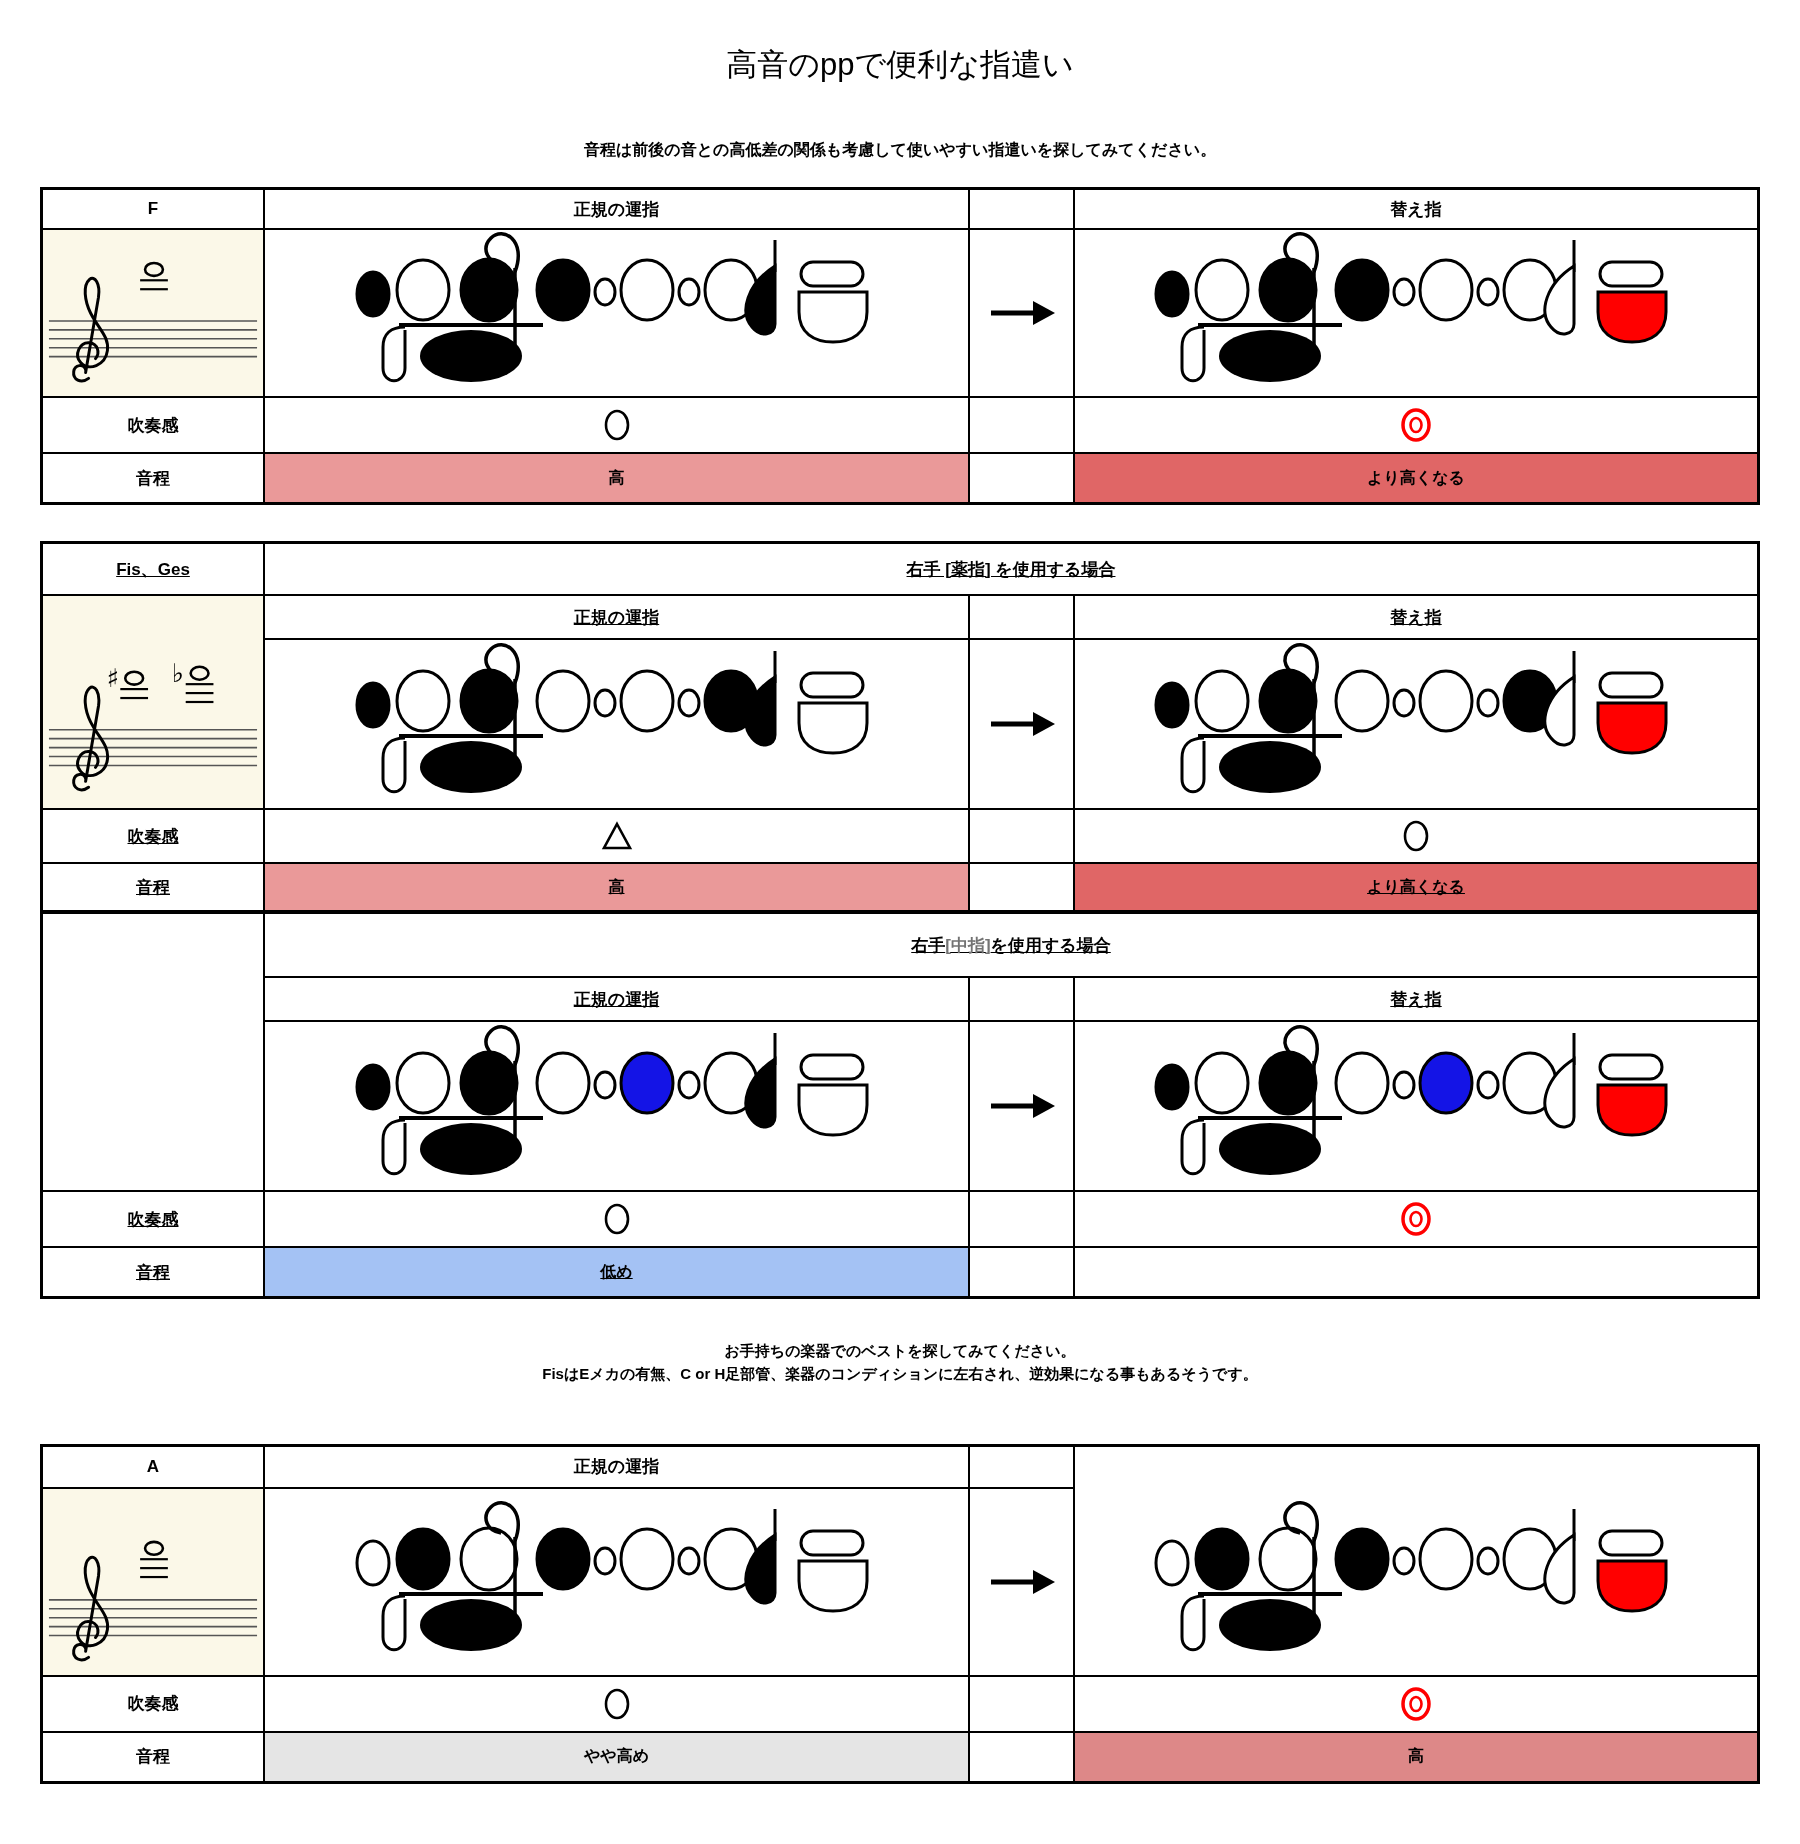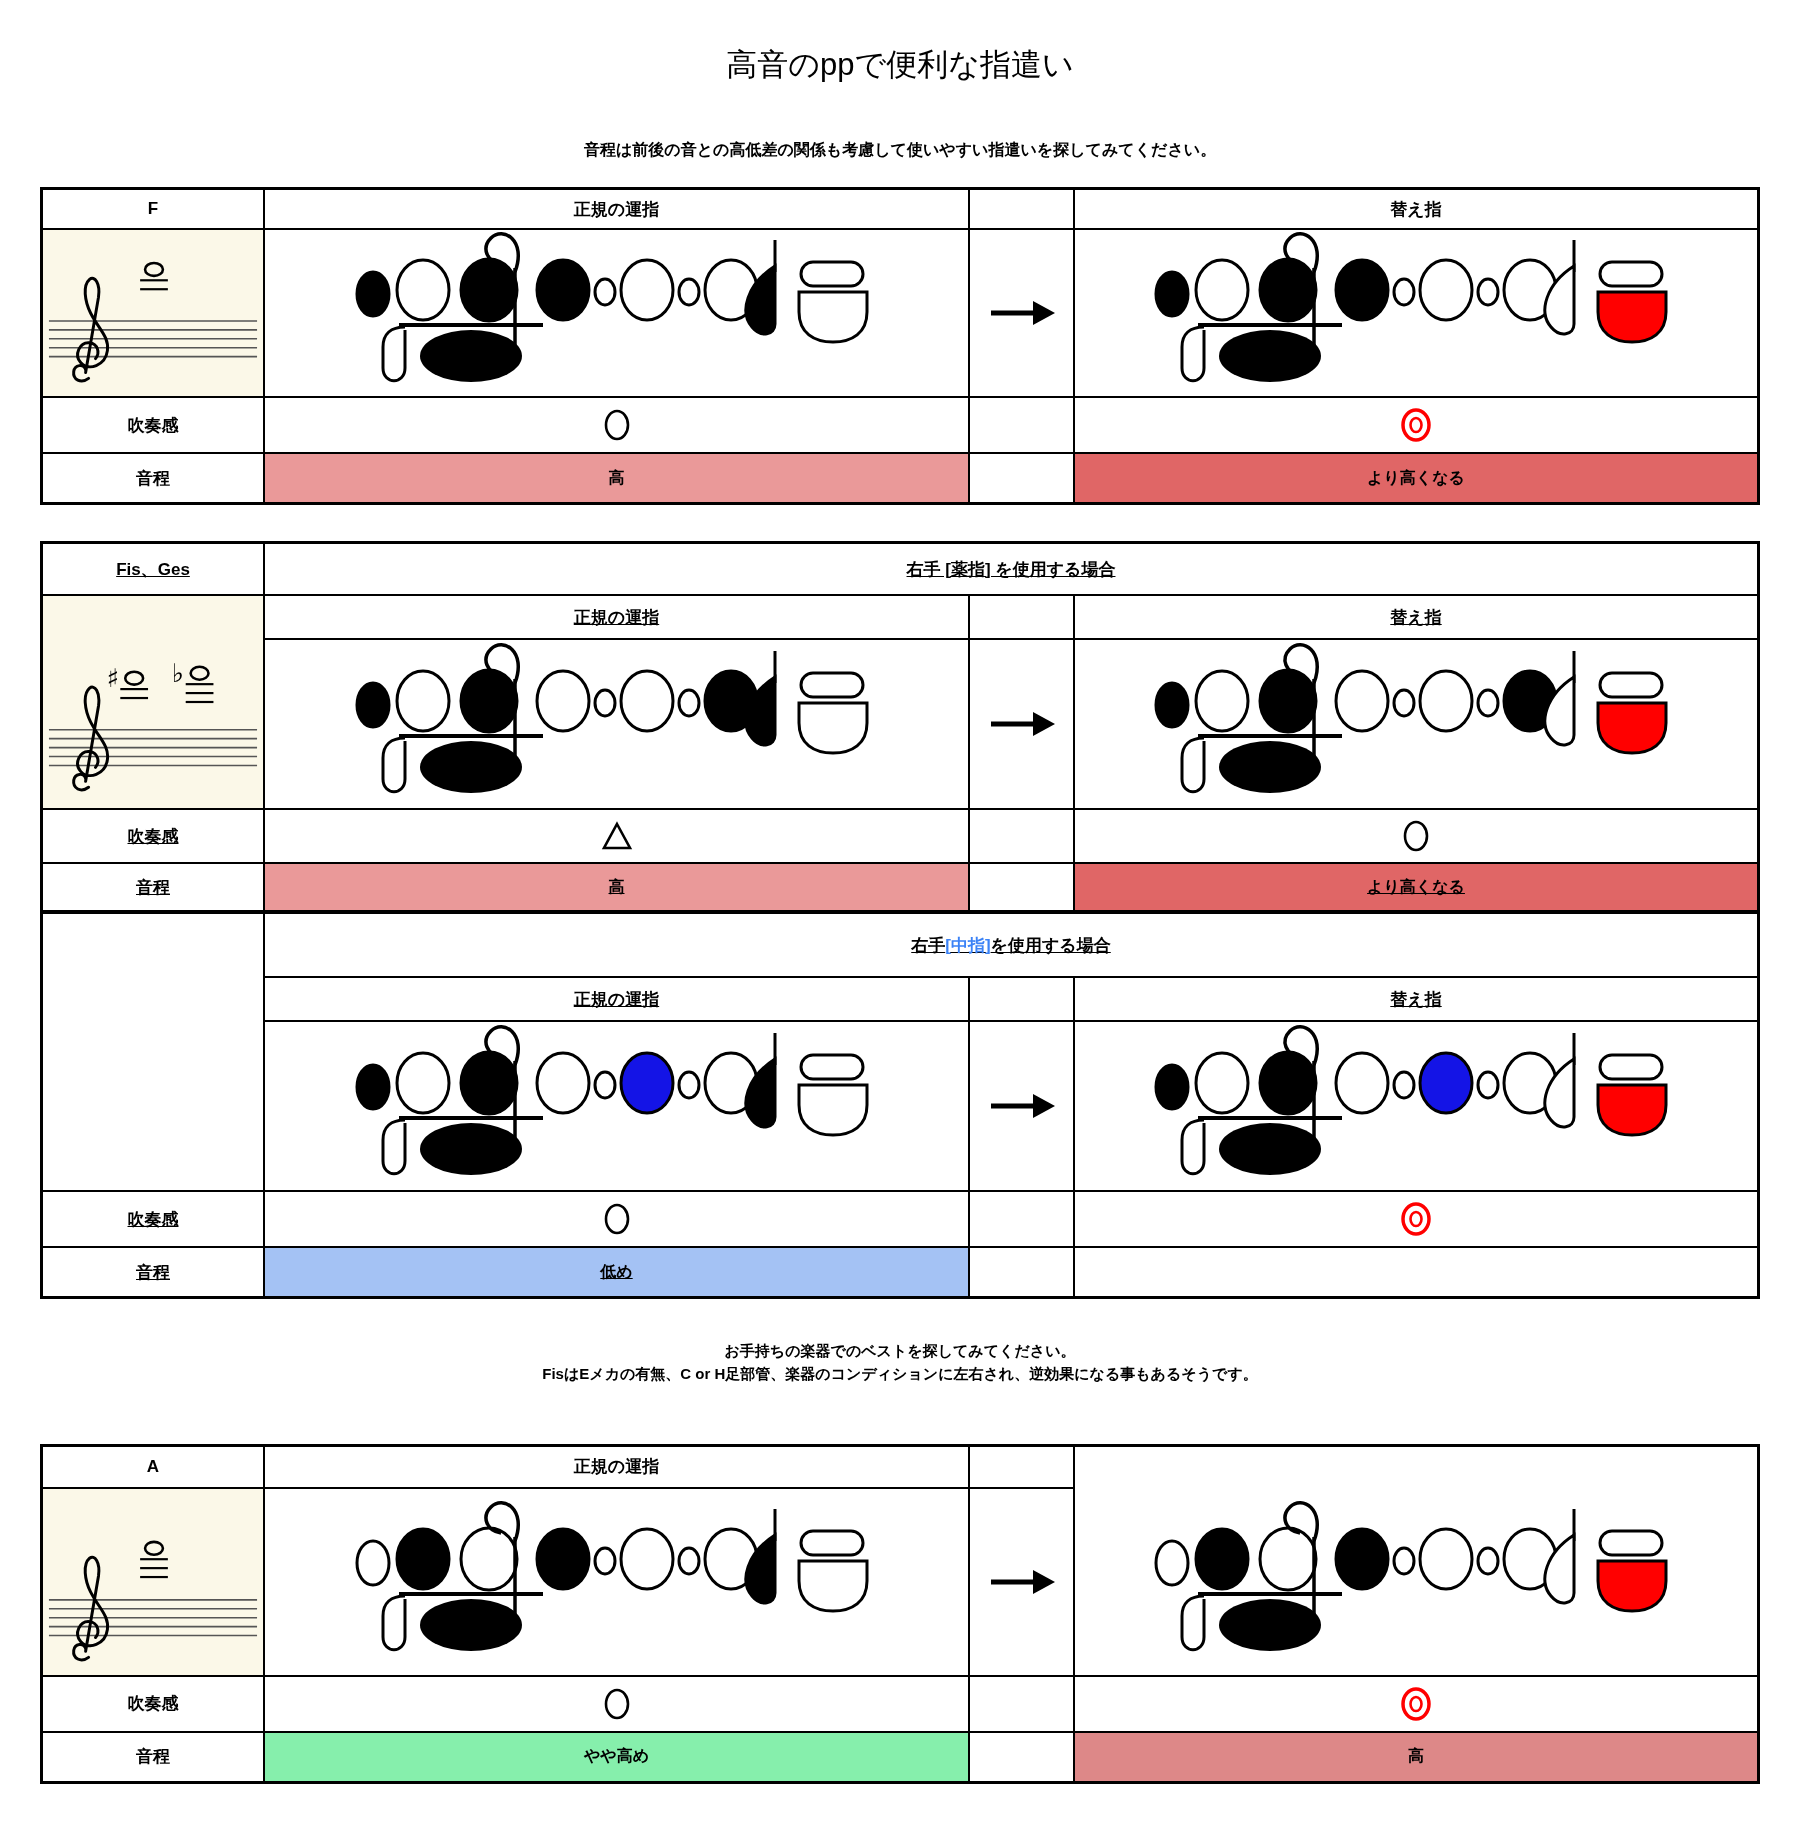--- a/index.html
+++ b/index.html
@@ -221,21 +221,21 @@
         </div>
 
     <div class="c tb" style="grid-area:5/1">音程</div>
     <div class="c tb pitchcell" style="grid-area: 5 / 2; background: rgb(234, 153, 153);">高</div>
     <div class="c tb" style="grid-area:5/3"></div>
     <div class="c tb er pitchcell" style="grid-area: 5 / 4; background: rgb(224, 102, 102);">より高くなる</div>
 
     <div class="c" style="grid-area:6/1/9/2"></div>
     <div class="c er" style="grid-area:6/2/7/5">
           <span>右手 </span>
-          <span style="color: #3b82f6;">[中指]</span>
+          <span style="color: #737373;">[中指]</span>
           <span> を使用する場合</span>
         </div>
 
     <div class="c" style="grid-area:7/2">正規の運指</div>
     <div class="c" style="grid-area:7/3"></div>
     <div class="c er" style="grid-area:7/4">替え指</div>
 
     <div class="c" style="grid-area:8/2">
           <svg viewBox="0 0 540 170" width="540" height="170">
             <path d="M52,97 L196,97" stroke="#000" stroke-width="4" fill="none"></path>
@@ -388,19 +388,19 @@
         </div>
     <div class="c" style="grid-area:3/3"></div>
     <div class="c er" style="grid-area:3/4">
           <svg viewBox="0 0 34 40" width="34" height="40">
             <ellipse cx="17" cy="20" rx="13" ry="15" stroke="#ff0000" stroke-width="3.5" fill="none"></ellipse>
             <ellipse cx="17" cy="20" rx="5.5" ry="7" stroke="#ff0000" stroke-width="2.6" fill="none"></ellipse>
           </svg>
         </div>
 
     <div class="c eb" style="grid-area:4/1">音程</div>
-    <div class="c eb pitchcell" style="grid-area: 4 / 2; background: #86efac;">やや高め</div>
+    <div class="c eb pitchcell" style="grid-area: 4 / 2; background: #e5e5e5;">やや高め</div>
     <div class="c eb" style="grid-area:4/3"></div>
     <div class="c eb er pitchcell" style="grid-area: 4 / 4; background: rgb(221, 136, 136);">高</div>
   </div>
 
 </div>
 </div>
 
 </body></html>

